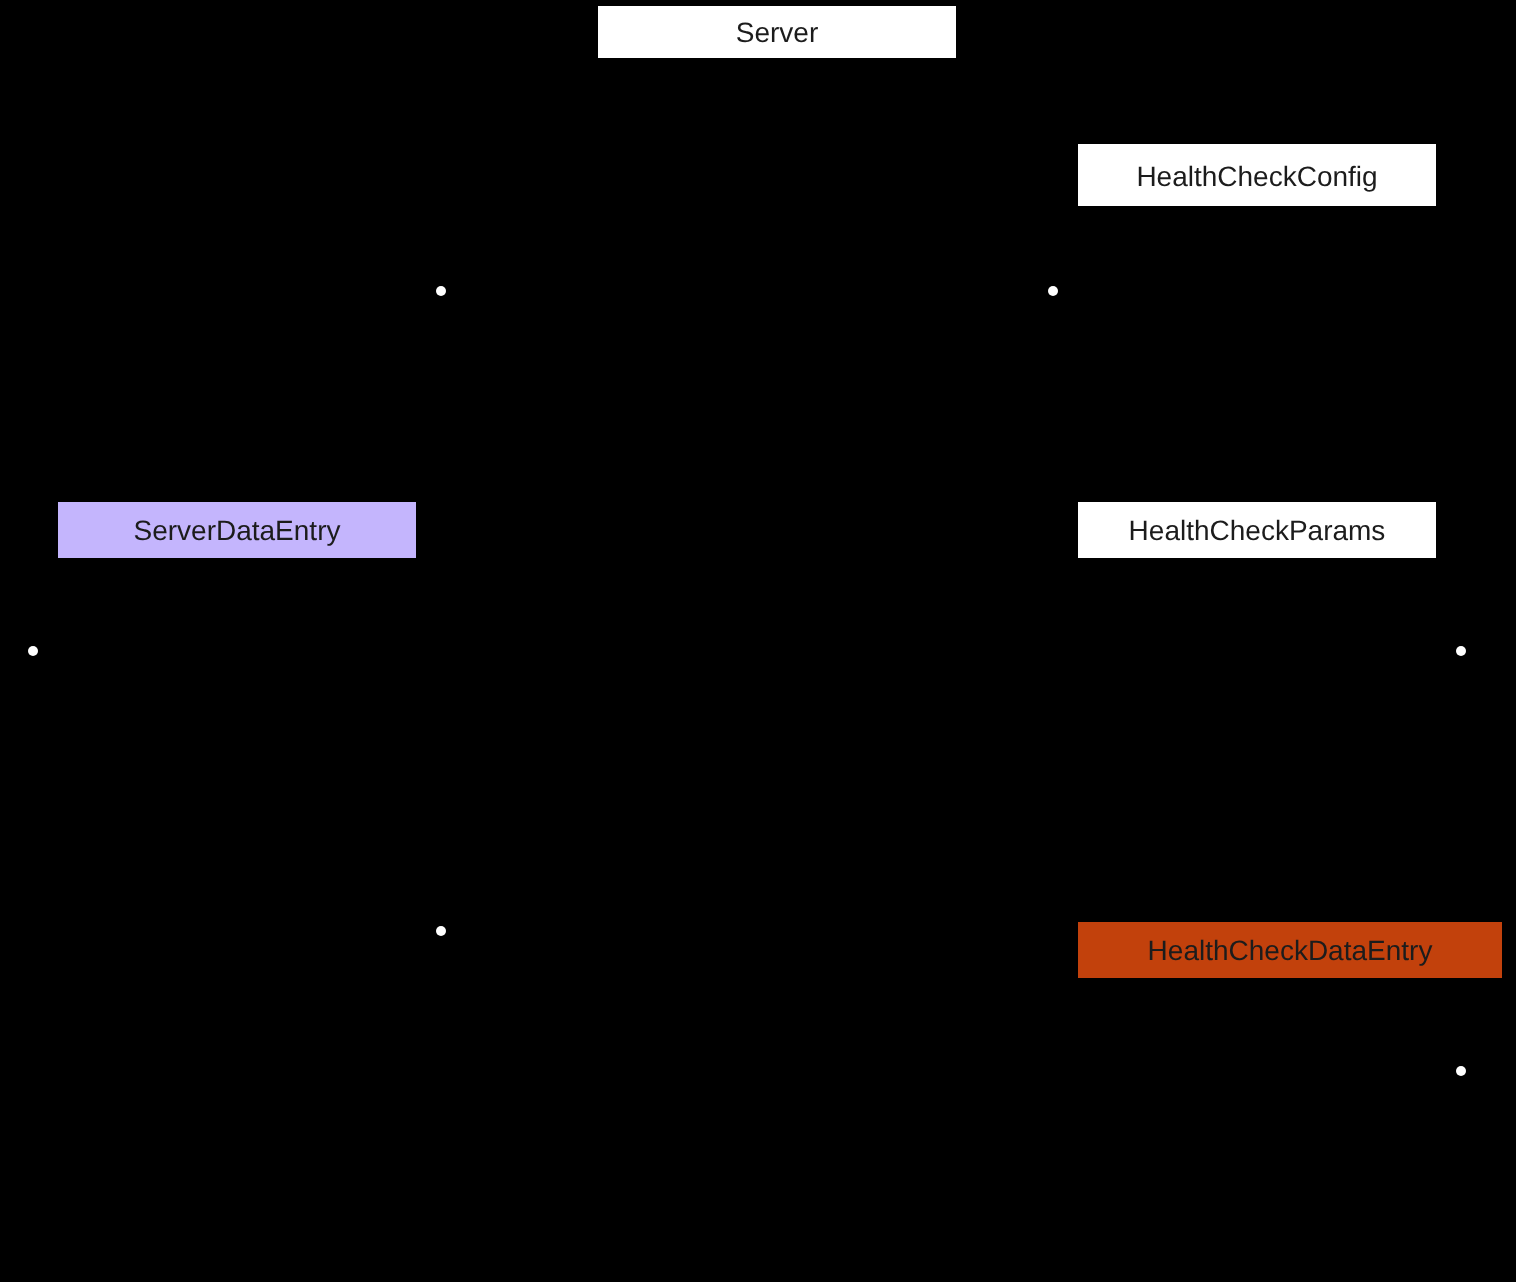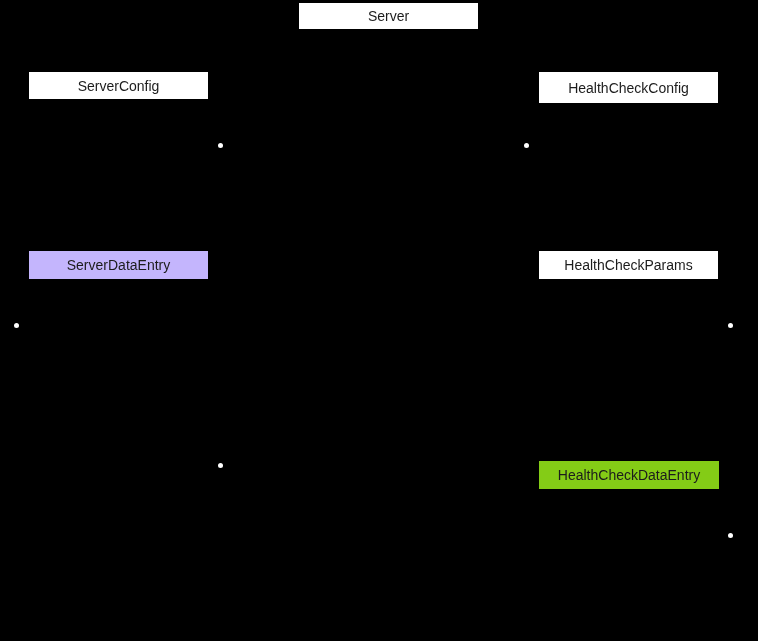--- a/index.html
+++ b/index.html
@@ -27,24 +27,23 @@
   .dot {
     position: absolute;
     border-radius: 50%;
   }
 </style>
 </head>
 <body>
 
 <div class="canvas" style="background: rgb(0, 0, 0);">
     <div class="node" style="left: 299px; top: 3px; width: 179px; height: 26px; background: rgb(255, 255, 255); color: rgb(28, 28, 28);">Server</div>
-    <div class="node" style="left: 29px; top: 72px; width: 179px; height: 27px; background: rgb(255, 255, 255); color: rgb(28, 28, 28);">ServerConfig</div>
     <div class="node" style="left: 539px; top: 72px; width: 179px; height: 31px; background: rgb(255, 255, 255); color: rgb(28, 28, 28); text-align: center;">HealthCheckConfig</div>
     <div class="node" style="left: 29px; top: 251px; width: 179px; height: 28px; background: #c4b5fd; color: rgb(28, 28, 28);">ServerDataEntry</div>
     <div class="node" style="left: 539px; top: 251px; width: 179px; height: 28px; background: rgb(255, 255, 255); color: rgb(28, 28, 28);">HealthCheckParams</div>
-    <div class="node" style="left: 539px; top: 461px; width: 180px; height: 28px; background: #84cc16; color: rgb(28, 28, 28);">HealthCheckDataEntry</div>
+    <div class="node" style="left: 539px; top: 461px; width: 212px; height: 28px; background: #c2410c; color: rgb(28, 28, 28);">HealthCheckDataEntry</div>
     <div class="dot" style="left: 217.5px; top: 142.5px; width: 5px; height: 5px; background: rgb(255, 255, 255);"></div>
     <div class="dot" style="left: 523.5px; top: 142.5px; width: 5px; height: 5px; background: rgb(255, 255, 255);"></div>
     <div class="dot" style="left: 13.5px; top: 322.5px; width: 5px; height: 5px; background: rgb(255, 255, 255);"></div>
     <div class="dot" style="left: 727.5px; top: 322.5px; width: 5px; height: 5px; background: rgb(255, 255, 255);"></div>
     <div class="dot" style="left: 217.5px; top: 462.5px; width: 5px; height: 5px; background: rgb(255, 255, 255);"></div>
     <div class="dot" style="left: 727.5px; top: 532.5px; width: 5px; height: 5px; background: rgb(255, 255, 255);"></div>
   </div>
 
 </body></html>

